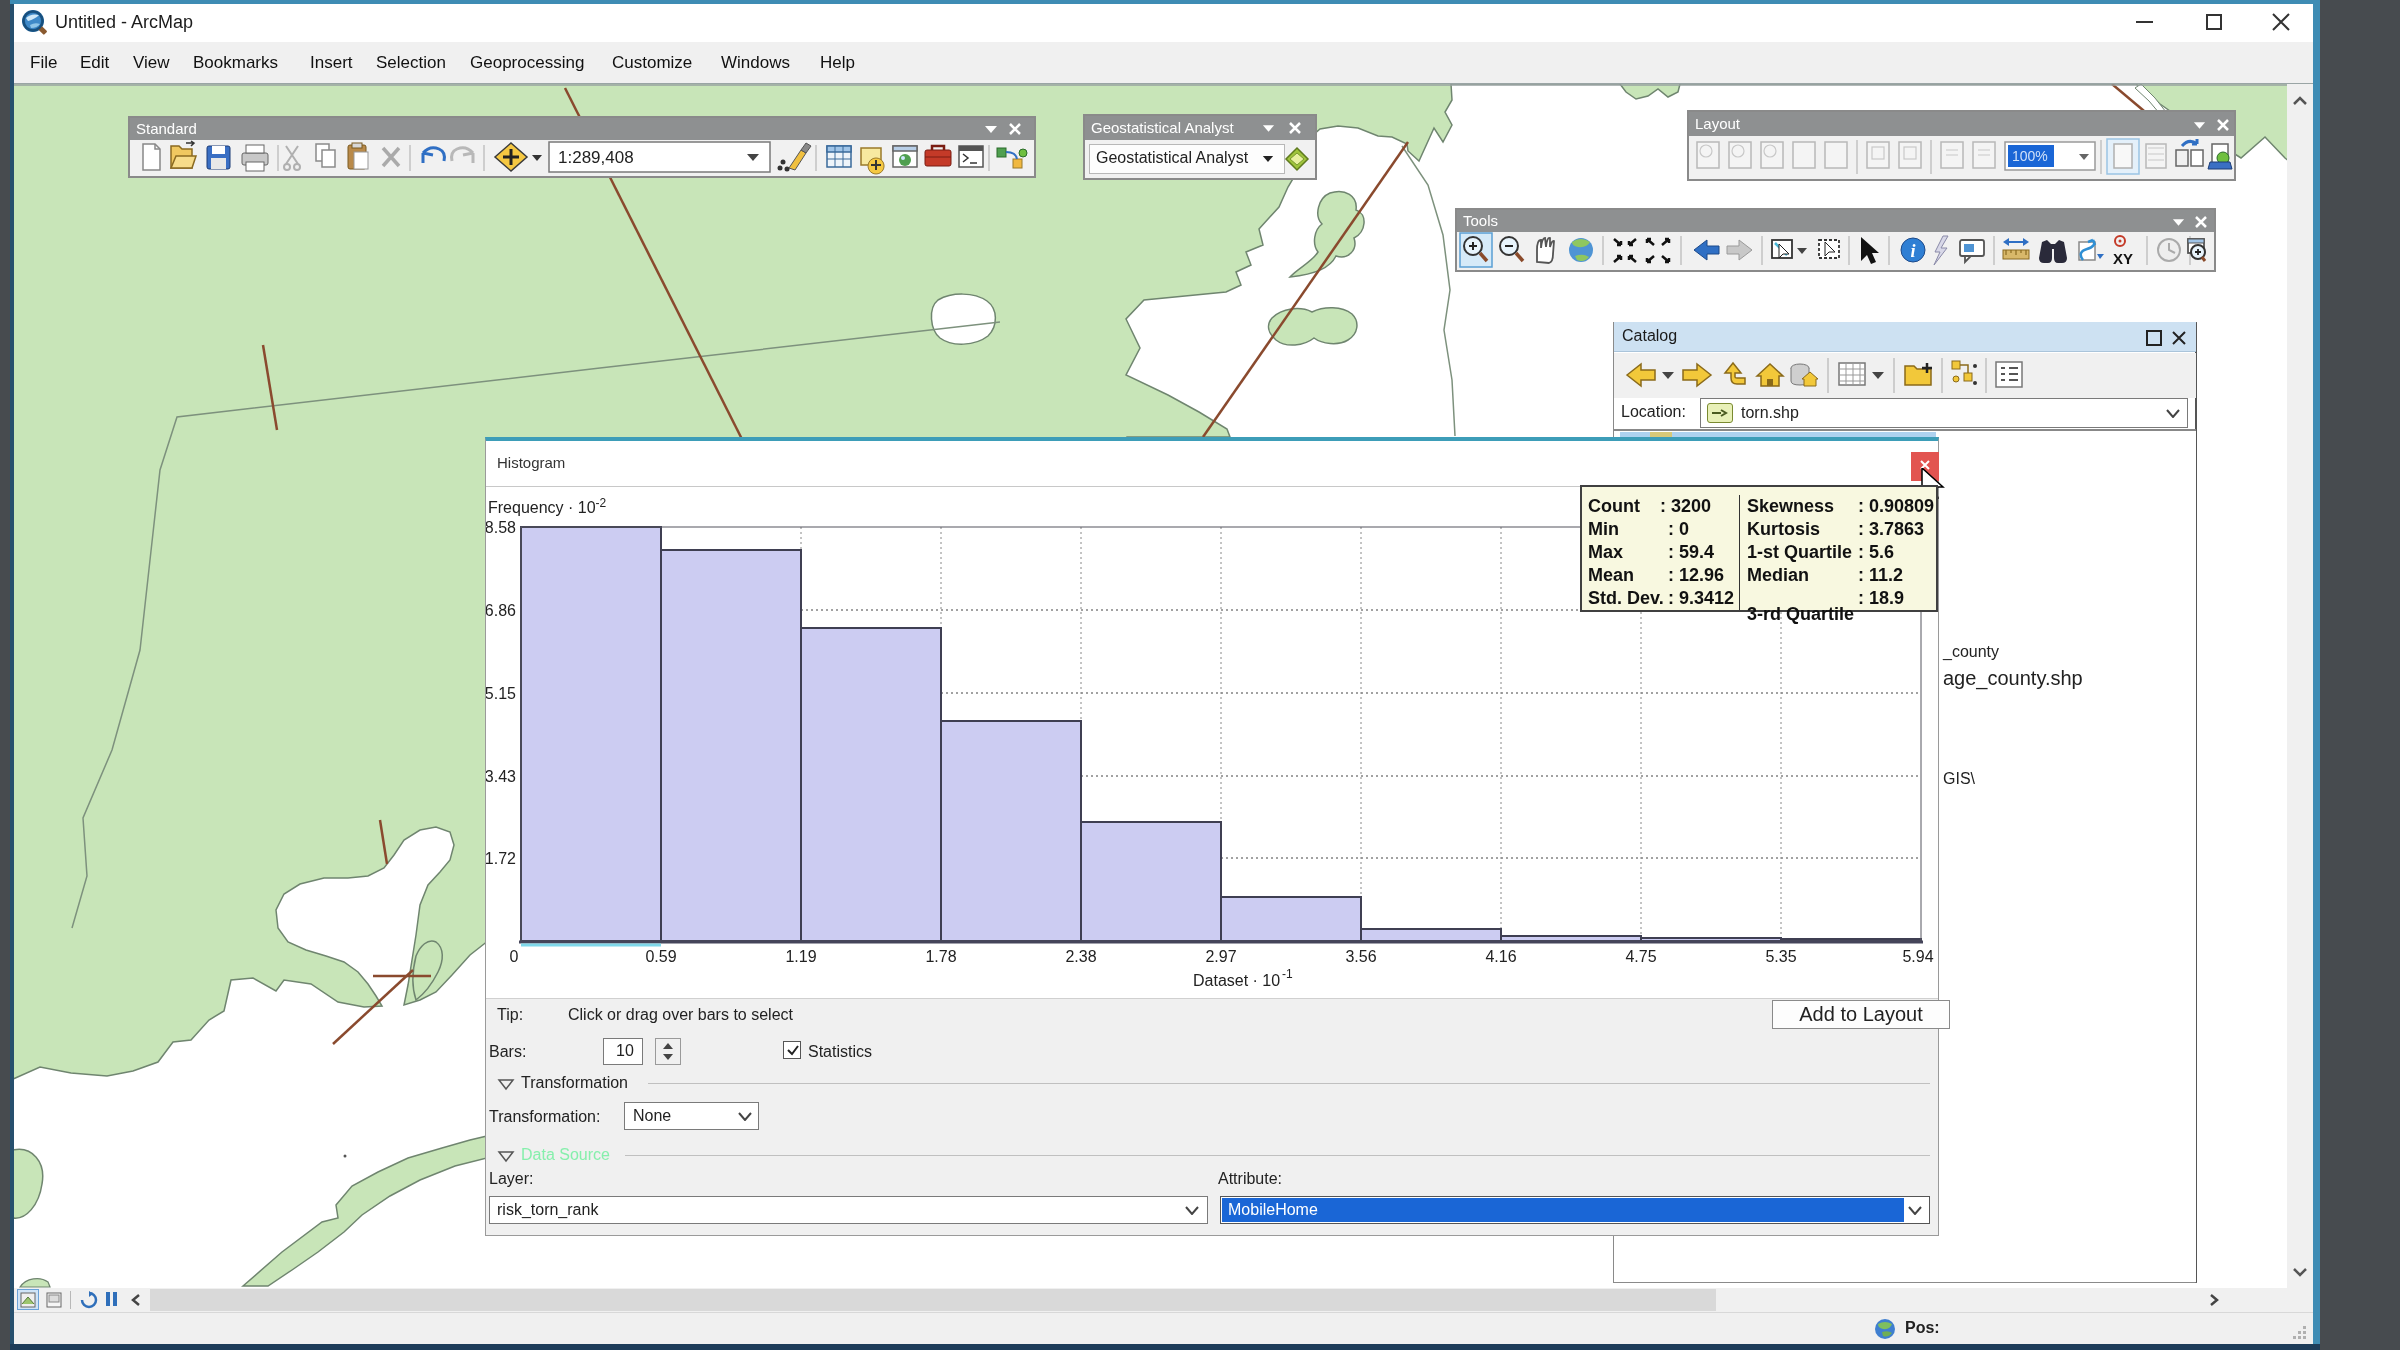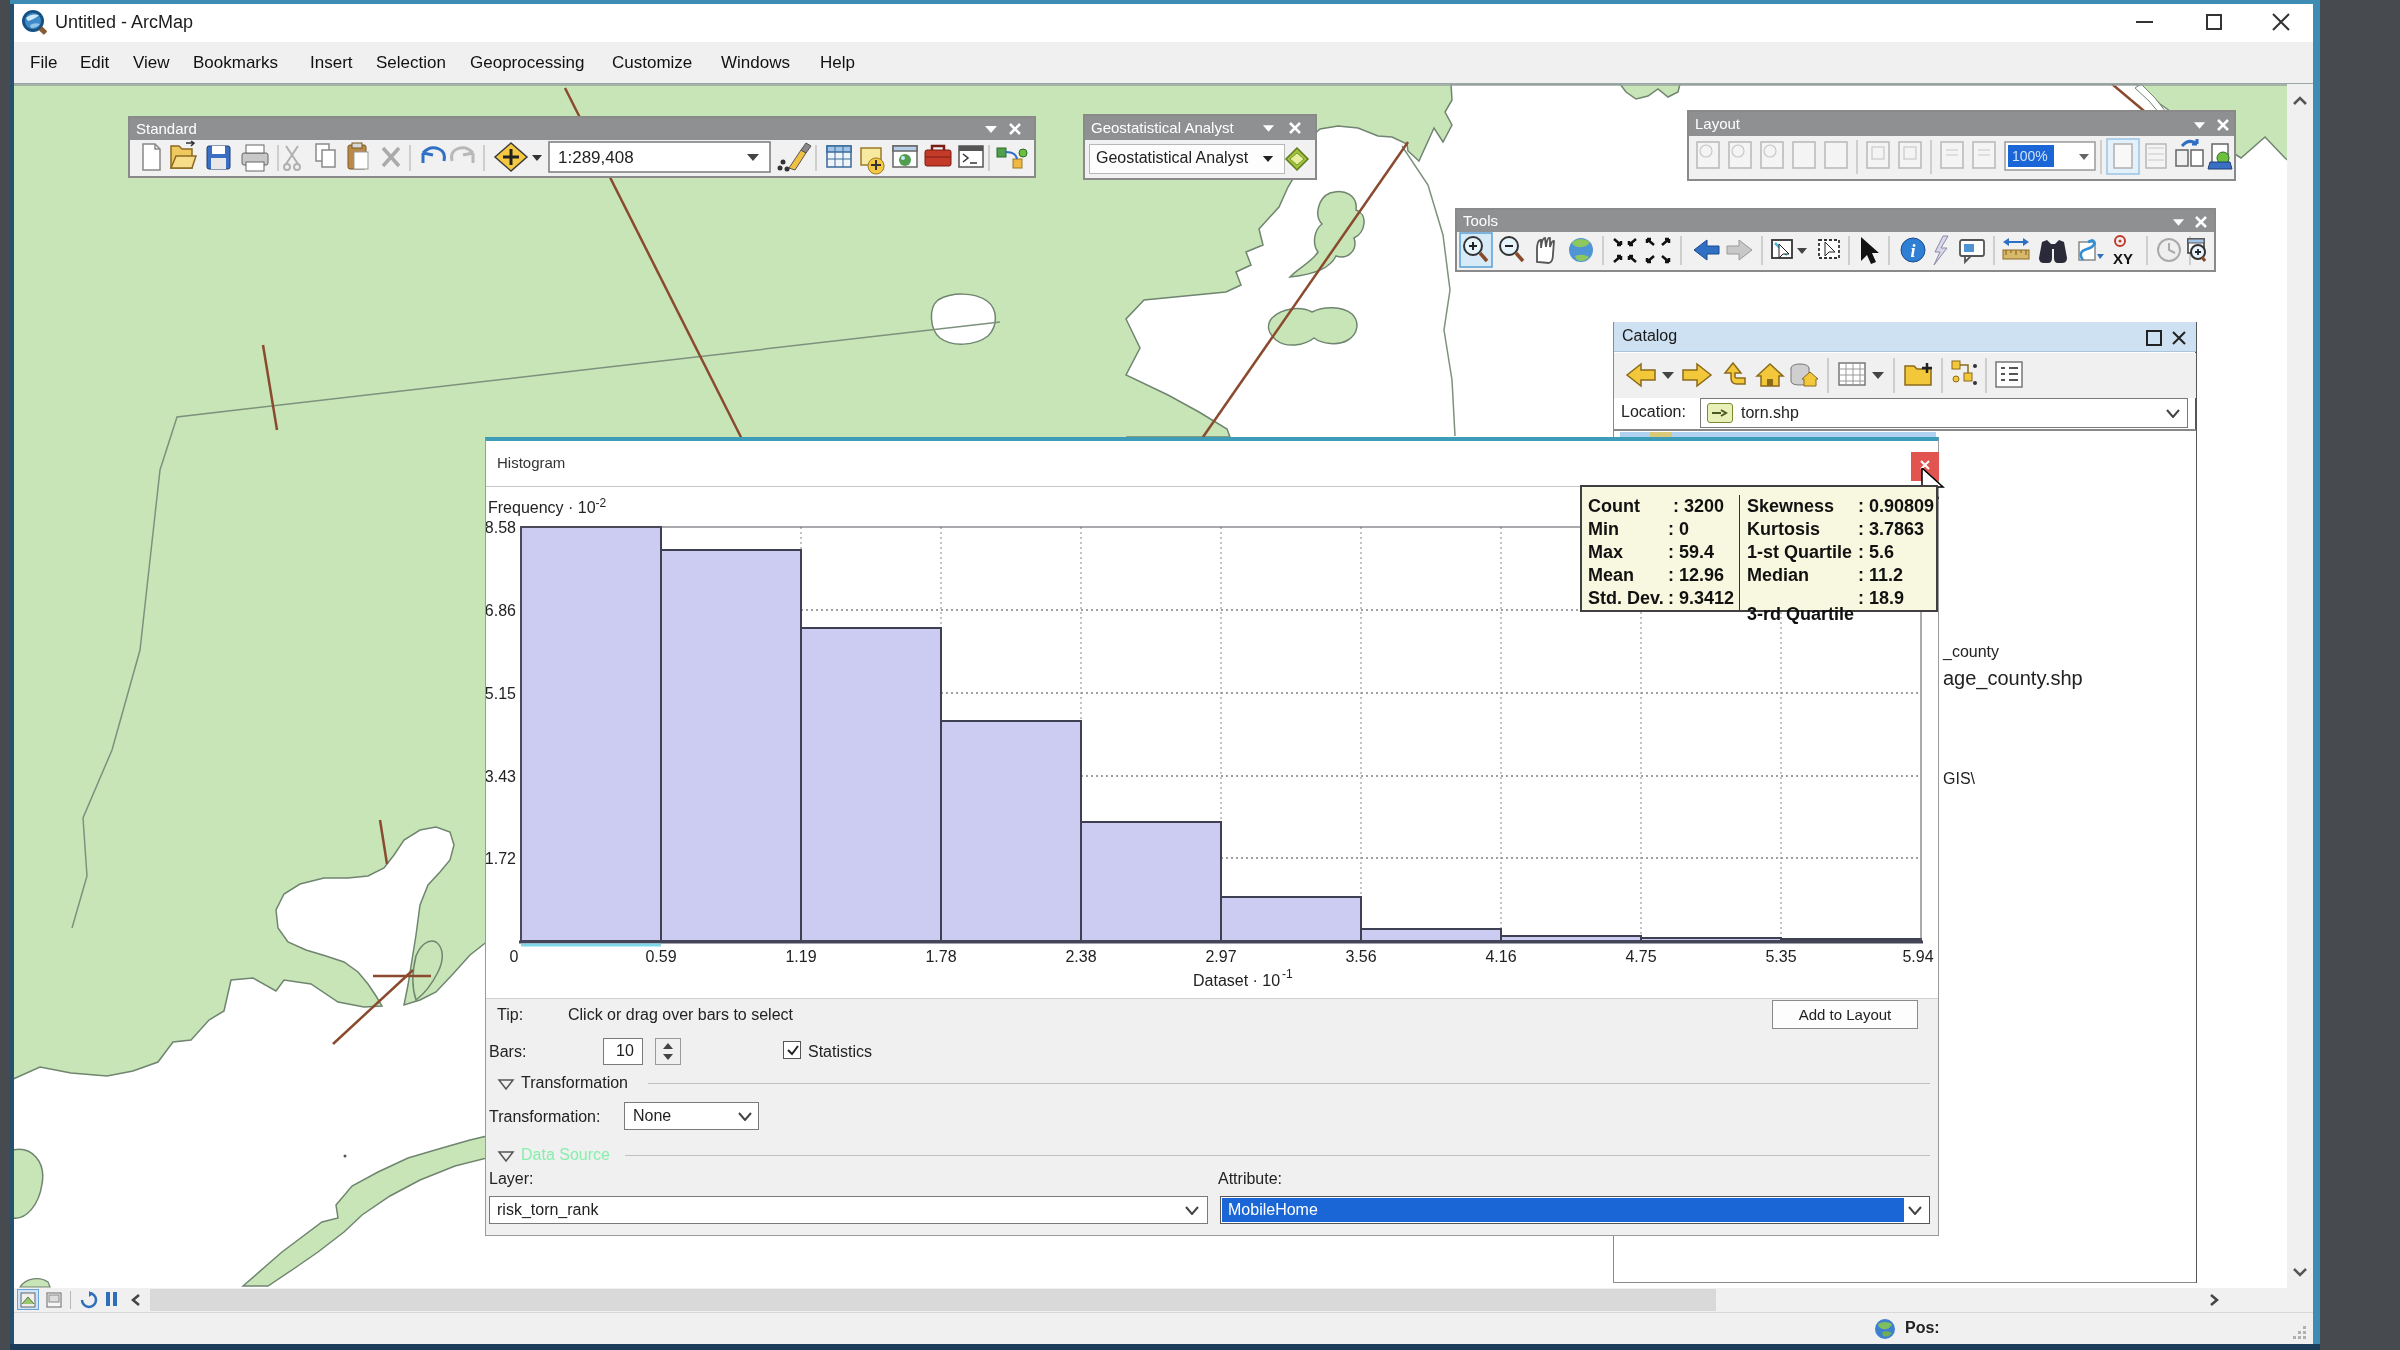--- a/index.html
+++ b/index.html
@@ -556,21 +556,21 @@
     <text x="1295" y="472">5.35</text>
     <text x="1432" y="472">5.94</text>
   </g>
   <text x="707" y="496" font-size="16" fill="#222" font-family="Liberation Sans, sans-serif">Dataset · 10</text>
   <text x="796" y="488" font-size="12" fill="#222" font-family="Liberation Sans, sans-serif">-1</text>
 </svg>
 
 <div class="abs" style="left:1580px;top:485px;width:358px;height:127px;background:#f8f8e0;border:2px solid #404040;"></div>
 <div class="abs" style="left:1588px;top:495px;width:348px;height:115px;font-size:18px;font-weight:bold;color:#111;line-height:23px;">
   <div class="abs" style="left:0;top:0;">Count</div>
-    <div class="abs" style="left:85px;top:0;text-align:center;">: 3200</div>
+    <div class="abs" style="left:72px;top:0;text-align:center;">: 3200</div>
   <div class="abs" style="left:0;top:23px;">Min</div>
     <div class="abs" style="left:80px;top:23px;">: 0</div>
   <div class="abs" style="left:0;top:46px;">Max</div>
     <div class="abs" style="left:80px;top:46px;">: 59.4</div>
   <div class="abs" style="left:0;top:69px;">Mean</div>
     <div class="abs" style="left:80px;top:69px;">: 12.96</div>
   <div class="abs" style="left:0;top:92px;">Std. Dev.</div>
     <div class="abs" style="left:80px;top:92px;">: 9.3412</div>
   <div class="abs" style="left:151px;top:0px;width:1px;height:115px;background:#333;"></div>
   <div class="abs" style="left:159px;top:0;">Skewness</div>
@@ -581,21 +581,21 @@
     <div class="abs" style="left:270px;top:46px;">: 5.6</div>
   <div class="abs" style="left:159px;top:69px;">Median</div>
     <div class="abs" style="left:270px;top:69px;">: 11.2</div>
   <div class="abs" style="left:159px;top:92px;margin-top:16px;">3-rd Quartile</div>
     <div class="abs" style="left:270px;top:92px;">: 18.9</div>
 </div>
 
 <div class="abs" style="left:486px;top:998px;width:1452px;height:237px;background:#f0f0f0;border-top:1px solid #d0d0d0;"></div>
 <div class="abs" style="left:497px;top:1006px;font-size:16px;color:#222;">Tip:</div>
 <div class="abs" style="left:568px;top:1006px;font-size:16px;color:#222;">Click or drag over bars to select</div>
-<div class="abs" style="left:1772px;top:1000px;width:146px;height:29px;background:#fdfdfd;border:1px solid #8a8a8a;font-size:15px;color:#222;text-align:center;line-height:27px;">Add to Layout</div>
+<div class="abs" style="left:1772px;top:1000px;width:178px;height:29px;background:#fdfdfd;border:1px solid #8a8a8a;font-size:20px;color:#222;text-align:center;line-height:27px;">Add to Layout</div>
 <div class="abs" style="left:489px;top:1043px;font-size:16px;color:#222;">Bars:</div>
 <div class="abs" style="left:603px;top:1038px;width:40px;height:27px;background:#fff;border:1px solid #7a7a7a;font-size:16px;color:#222;padding:3px 0 0 12px;">10</div>
 <div class="abs" style="left:655px;top:1038px;width:26px;height:27px;background:#f0f0f0;border:1px solid #9a9a9a;"></div>
 <svg class="abs" style="left:660px;top:1042px;" width="16" height="19" viewBox="0 0 16 19">
     <path d="M8,1 L13,7 L3,7 Z" fill="#444"></path>
     <path d="M8,18 L13,12 L3,12 Z" fill="#444"></path>
   </svg>
 <div class="abs" style="left:783px;top:1041px;width:18px;height:18px;background:#fff;border:1px solid #555;"></div>
 <svg class="abs" style="left:786px;top:1043px;" width="14" height="14" viewBox="0 0 14 14">
     <path d="M2,7 L6,11 L12,3" stroke="#222" stroke-width="2" fill="none"></path>

